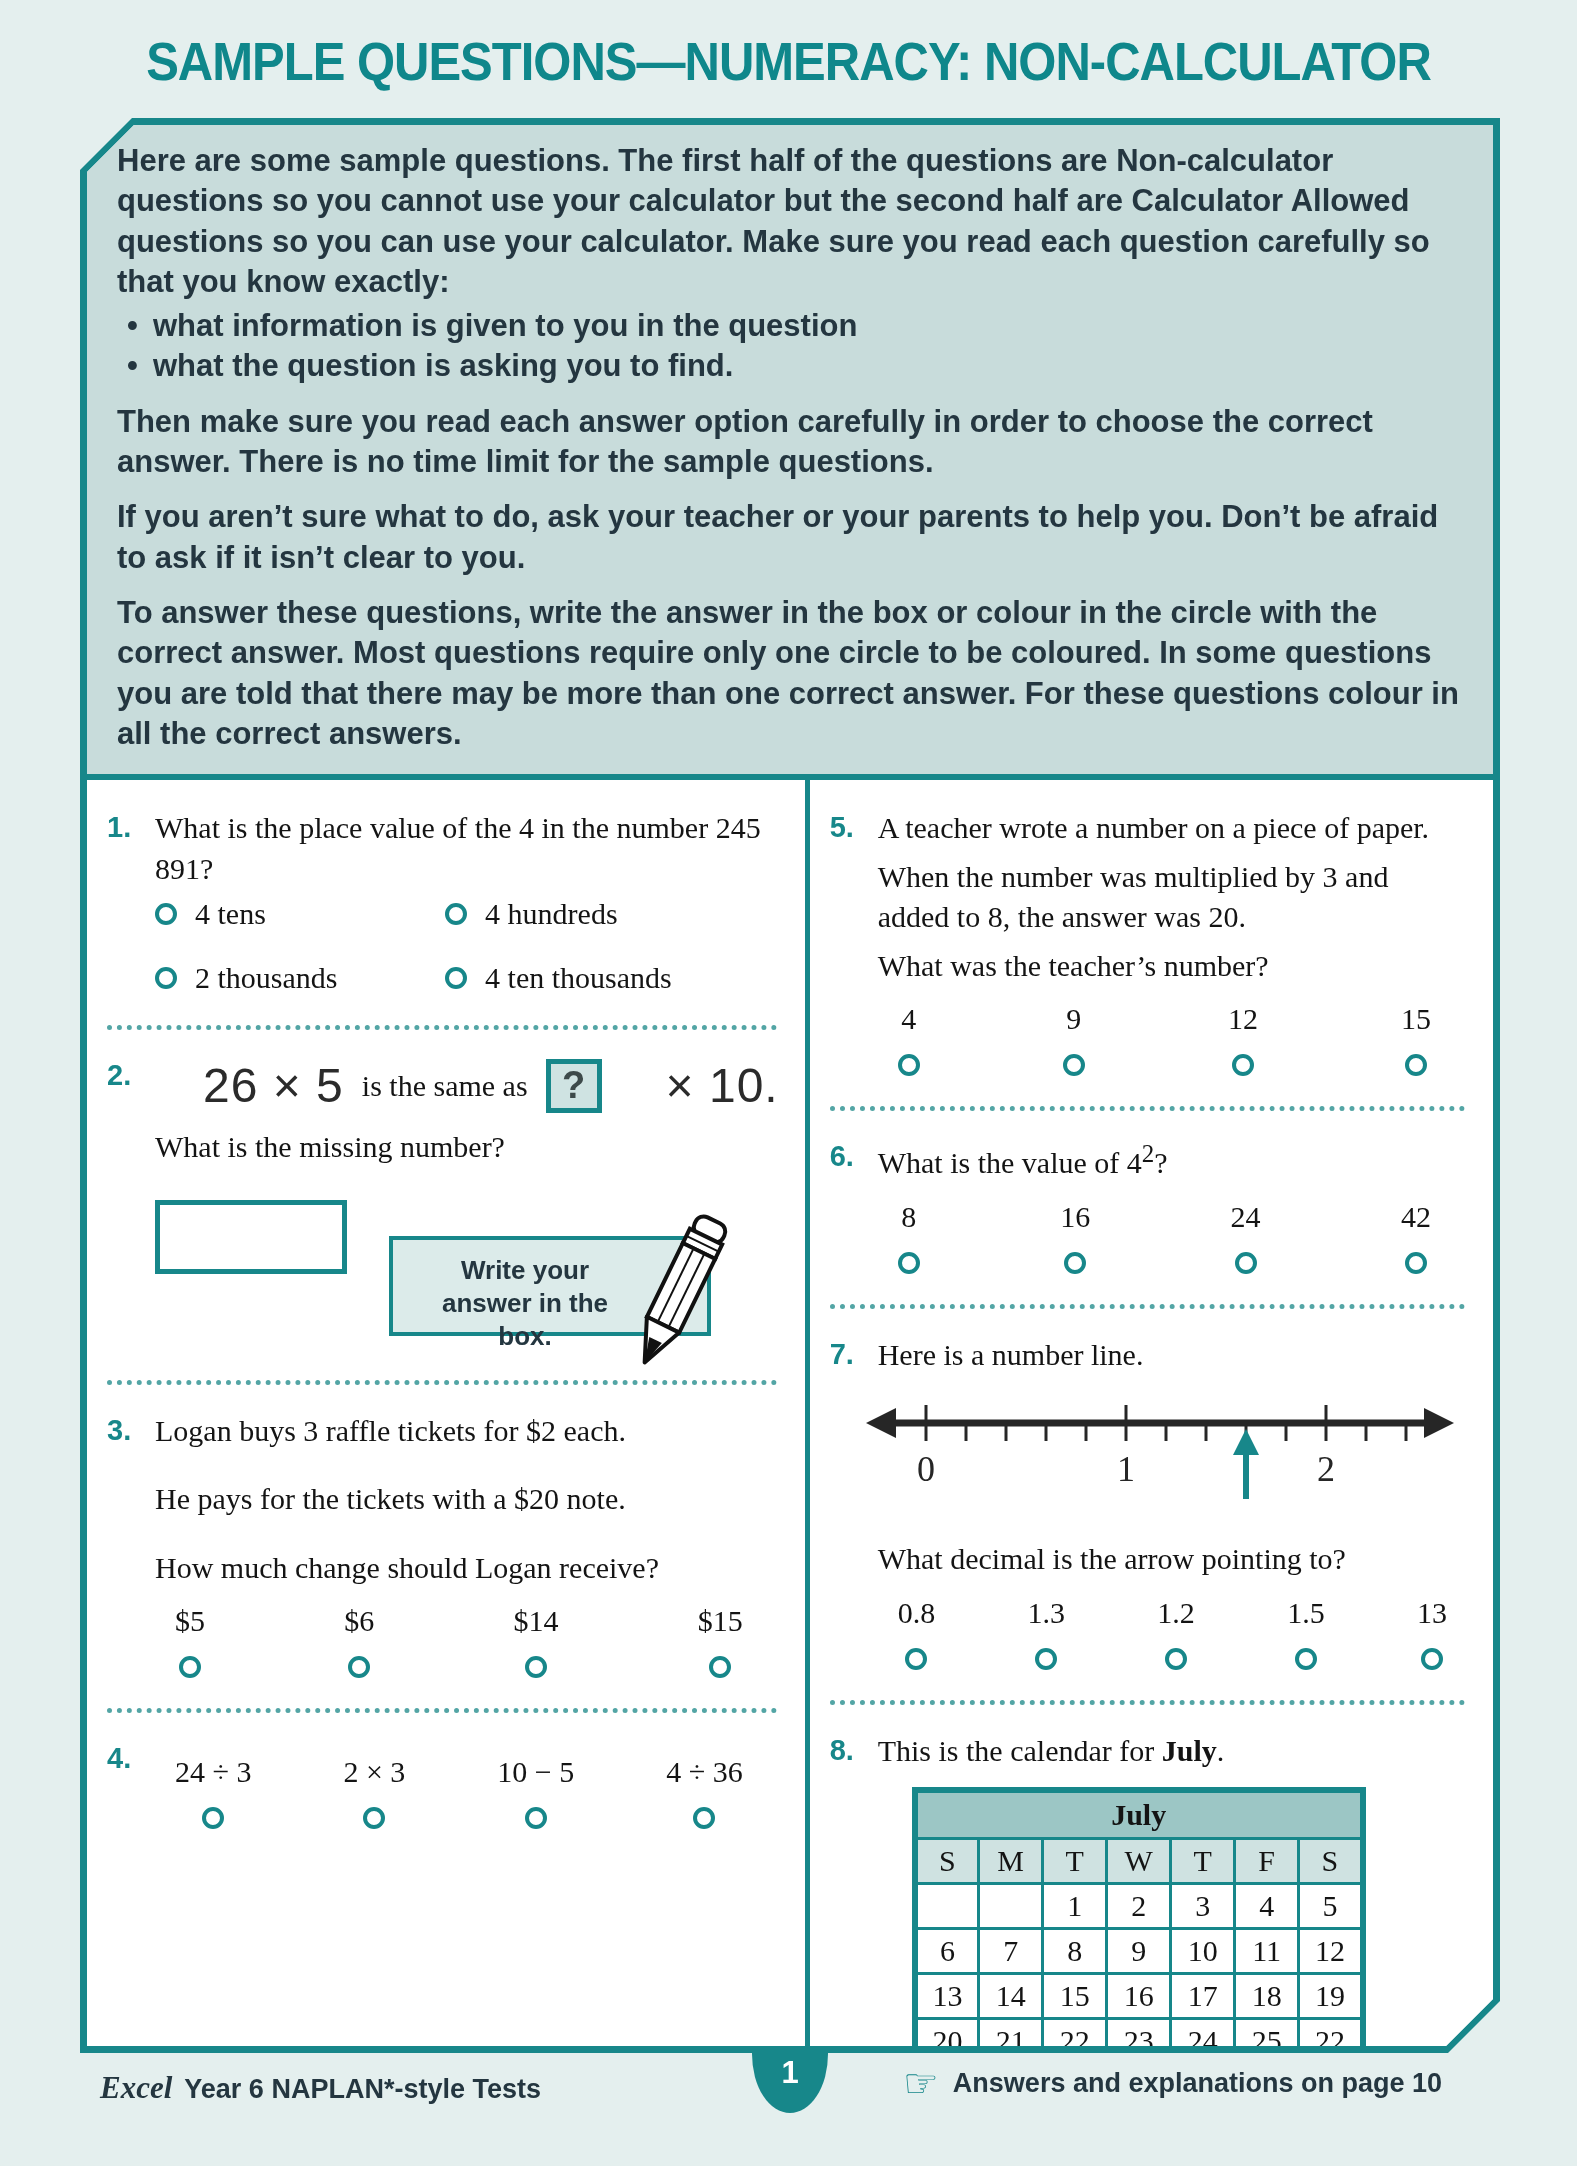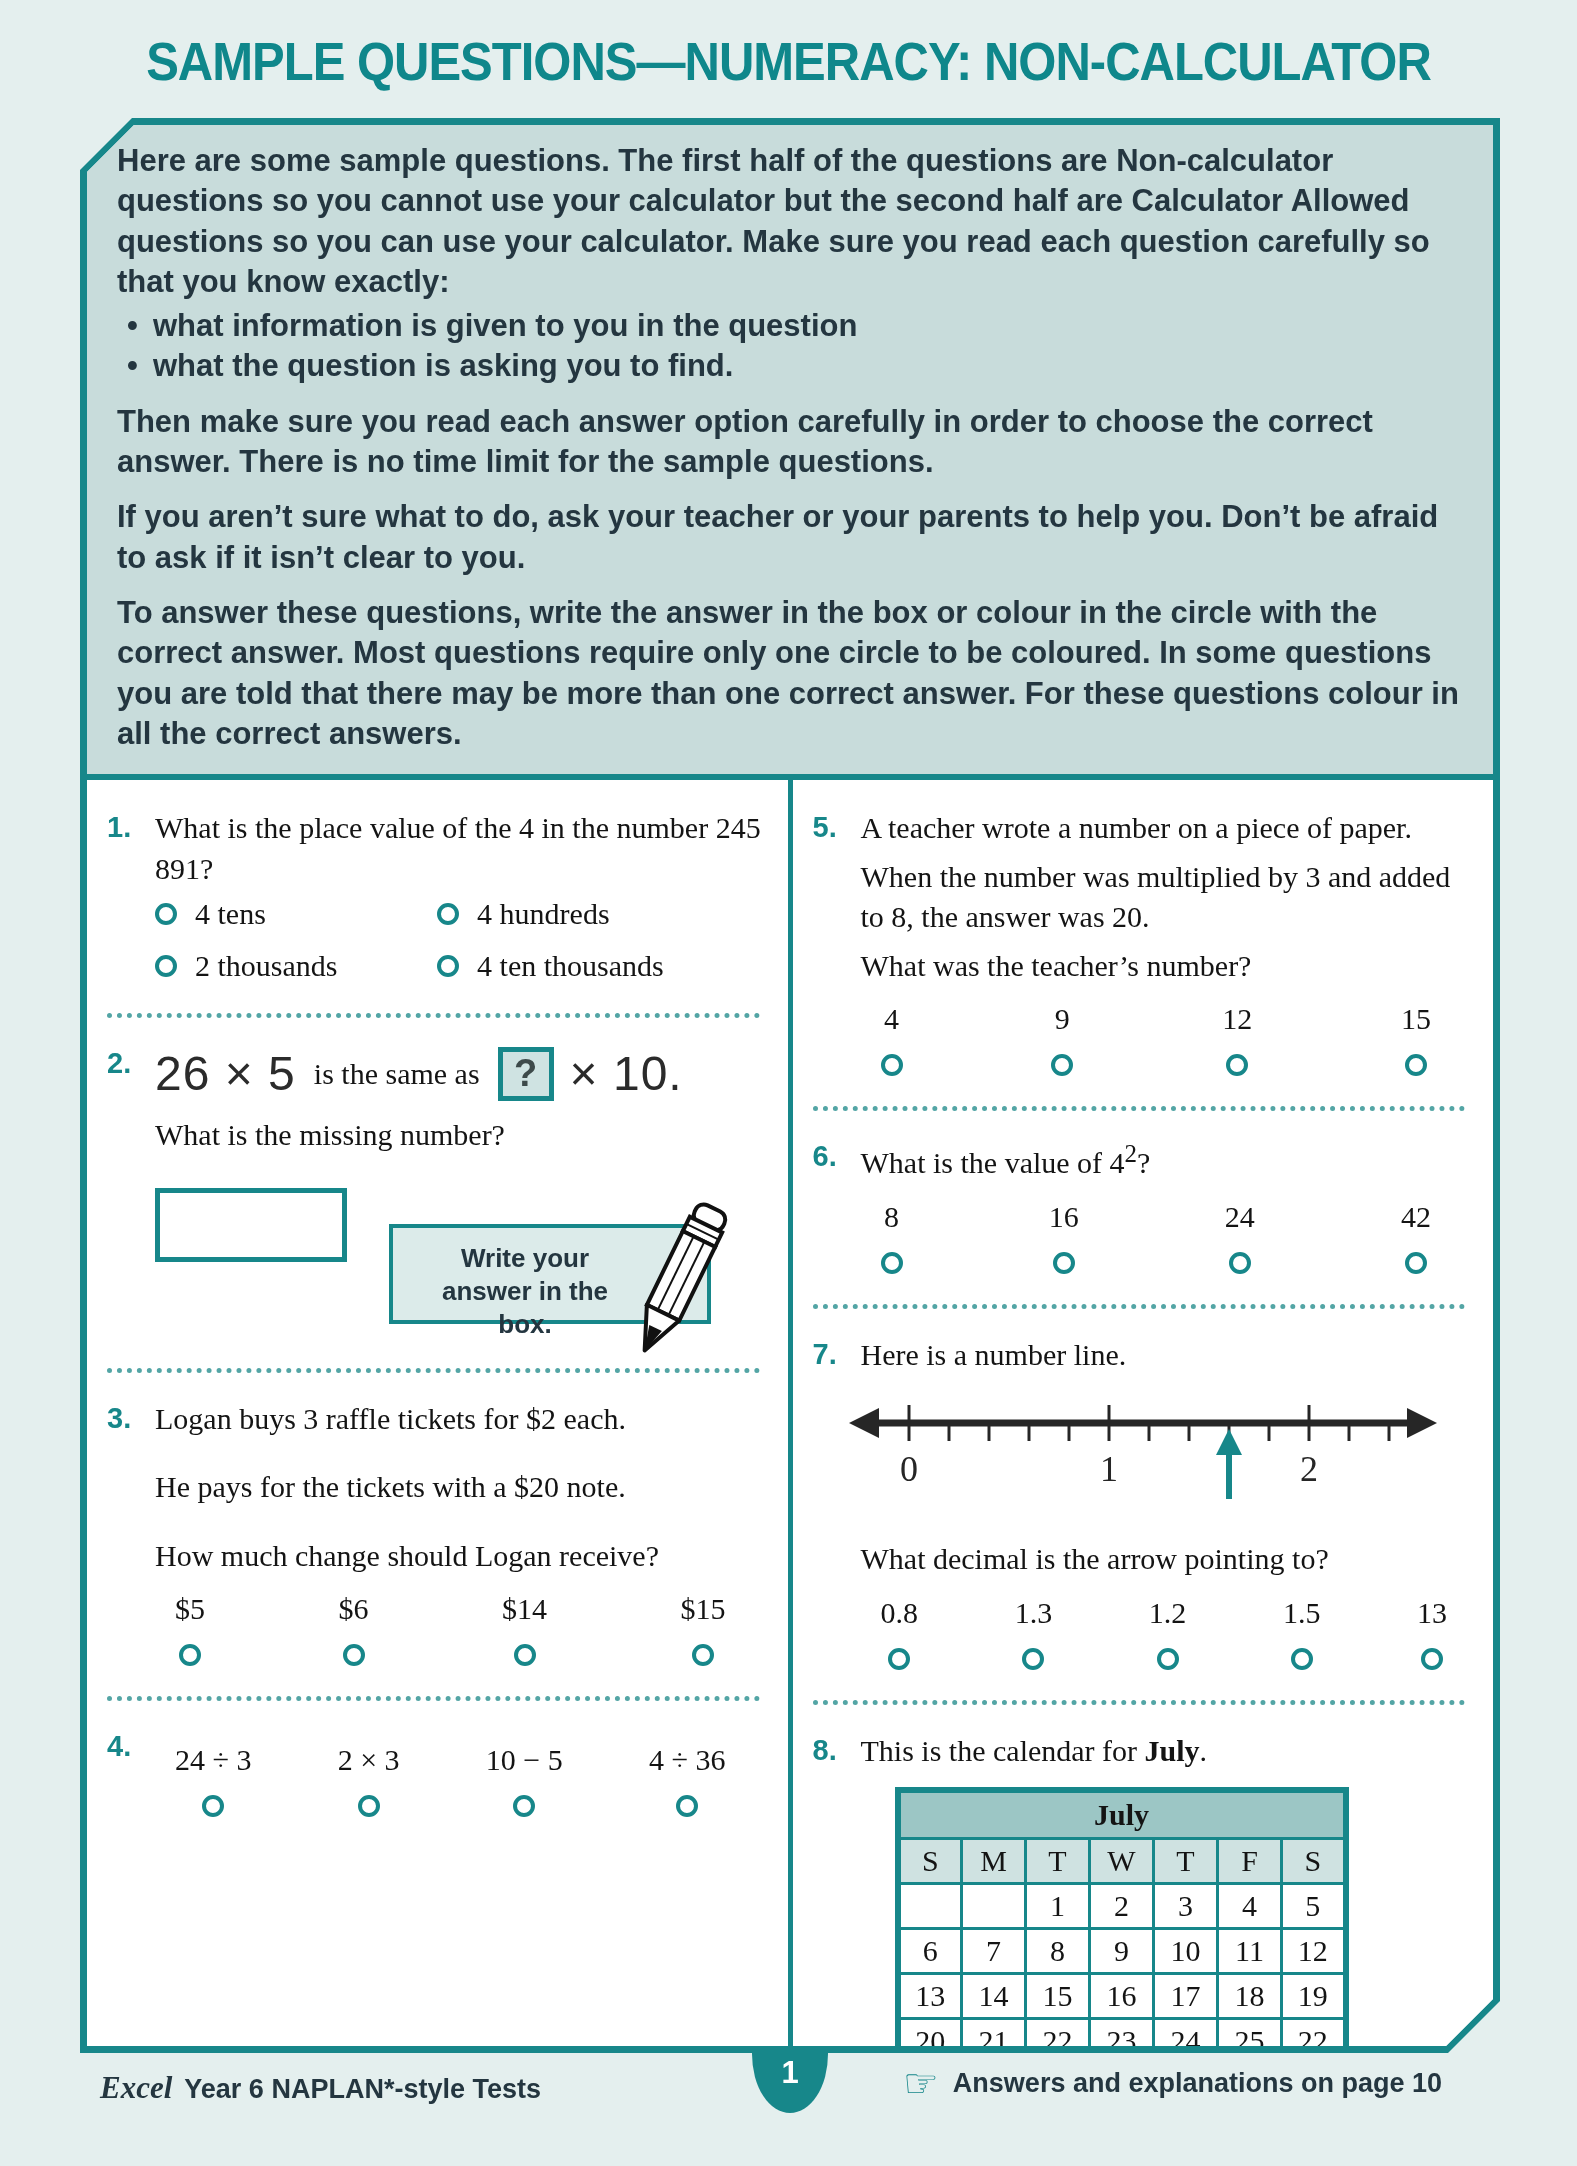--- a/index.html
+++ b/index.html
@@ -33,32 +33,32 @@
   .q { display:flex; gap:12px; }
   .qnum { flex:0 0 36px; font-weight:bold; font-size:29px; color:#17878a; padding-top:3px; }
   .qbody { flex:1; min-width:0; }
   .qtext { font-family:"Liberation Serif", serif; font-size:30px; color:#141414;
            line-height:1.35; margin-bottom:8px; }
   .spaced { margin-bottom:28px; }
 
   .bubble { width:22px; height:22px; border:4px solid #17878a; border-radius:50%;
             display:inline-block; background:#fff; flex:none; }
 
-  .opts-2col { display:grid; grid-template-columns:1fr 1.15fr; row-gap:18px; margin-top:2px; }
+  .opts-2col { display:grid; grid-template-columns:1fr 1.15fr; row-gap:30px; margin-top:2px; }
   .opt-inline { display:flex; align-items:center; gap:18px;
                 font-family:"Liberation Serif", serif; font-size:30px; color:#141414; }
 
   .opts-row { display:flex; justify-content:space-between; margin:16px 36px 0 20px; }
   .opt-stack { display:flex; flex-direction:column; align-items:center; gap:18px;
                font-family:"Liberation Serif", serif; font-size:30px; color:#141414; }
 
   .dotsep { border-top:5px dotted #53a5a5; height:0; margin:30px 2px 26px 0; }
 
   .eqrow { display:flex; align-items:center; gap:16px; margin-top:2px; }
-  .eq-big { font-size:48px; color:#2b2b2b; letter-spacing:1px; white-space:nowrap; }
+  .eq-big { font-size:48px; color:#2b2b2b; letter-spacing:1px; white-space:nowrap;margin-left:48px; }
   .eq-mid { font-family:"Liberation Serif", serif; font-size:30px; color:#141414; padding:0 2px; white-space:nowrap; }
   .qbox { width:56px; height:54px; background:#cfe3e2; border:5px solid #17878a; flex:none;
           display:flex; align-items:center; justify-content:center;
           font-size:38px; font-weight:bold; color:#3d4a4a; }
 
   .answer-row { display:flex; margin-top:20px; margin-bottom:14px; }
   .answer-box { width:192px; height:74px; border:5px solid #17878a; background:#fff; margin-top:12px; }
   .callout { position:relative; margin-left:42px; margin-top:48px; background:#dcebea;
              border:4px solid #17878a; width:322px; height:100px; padding:14px 70px 10px 20px;
              font-weight:bold; font-size:26px; color:#243640; text-align:center; line-height:1.28; }

